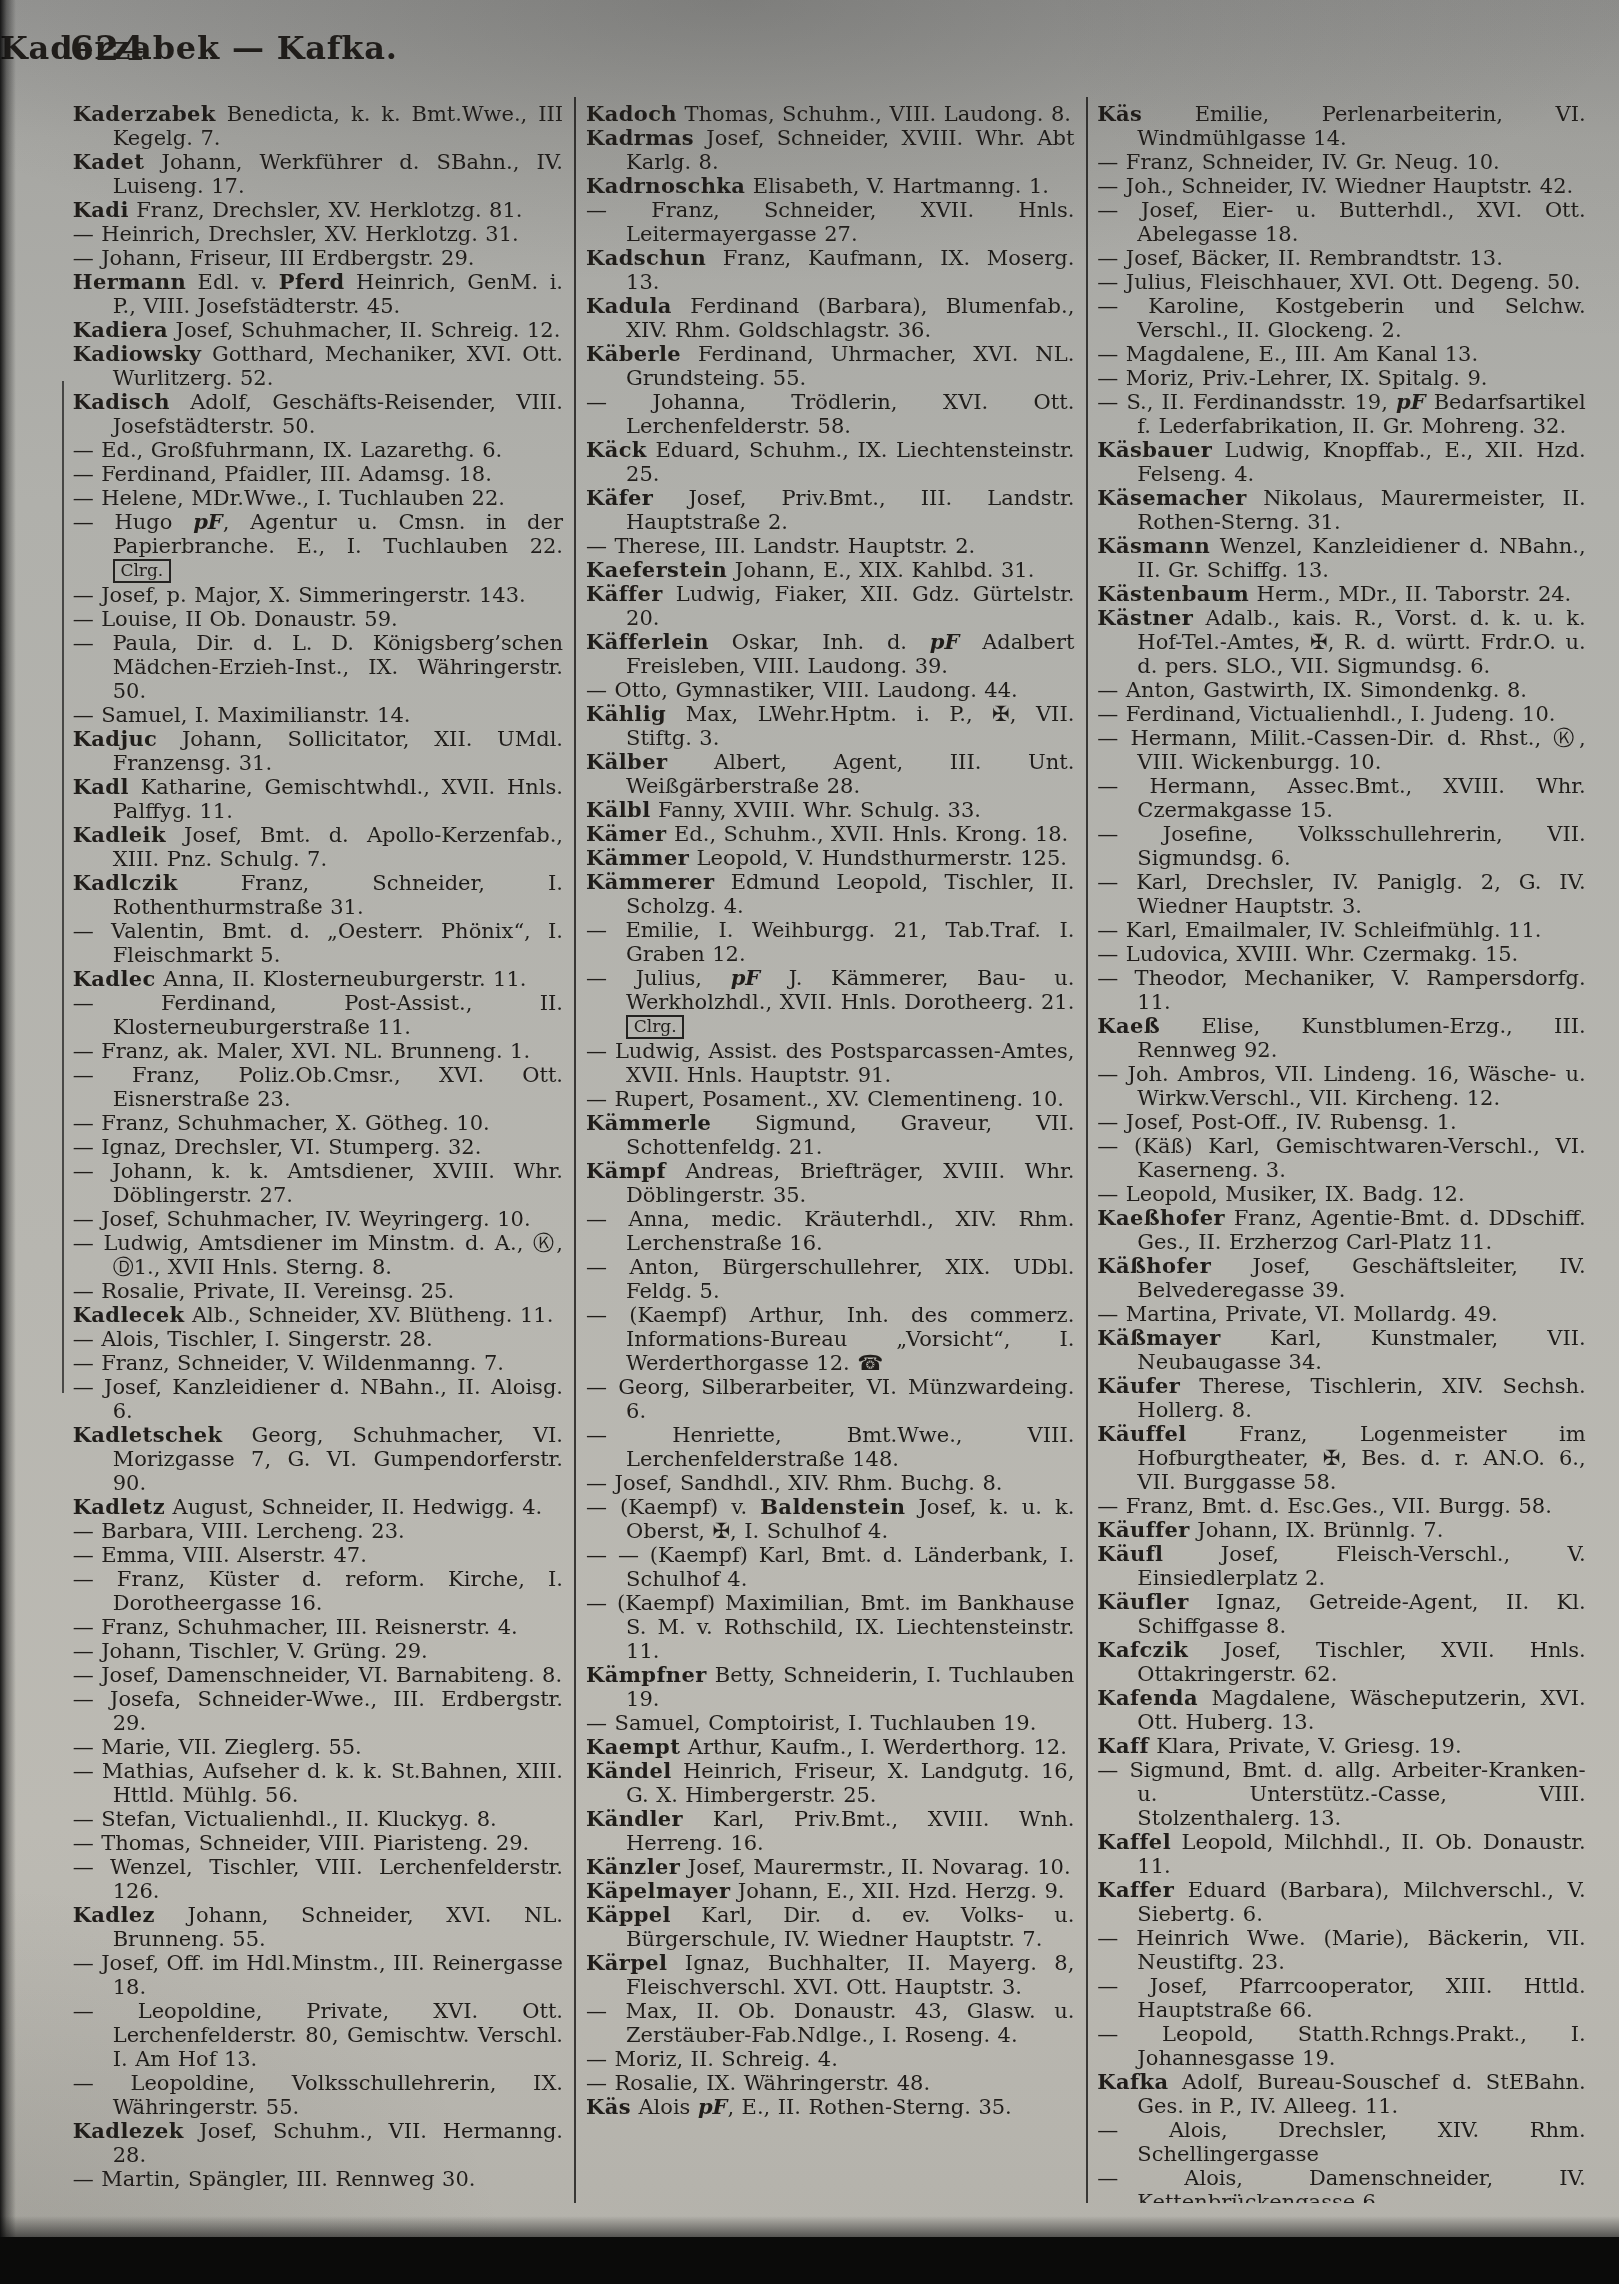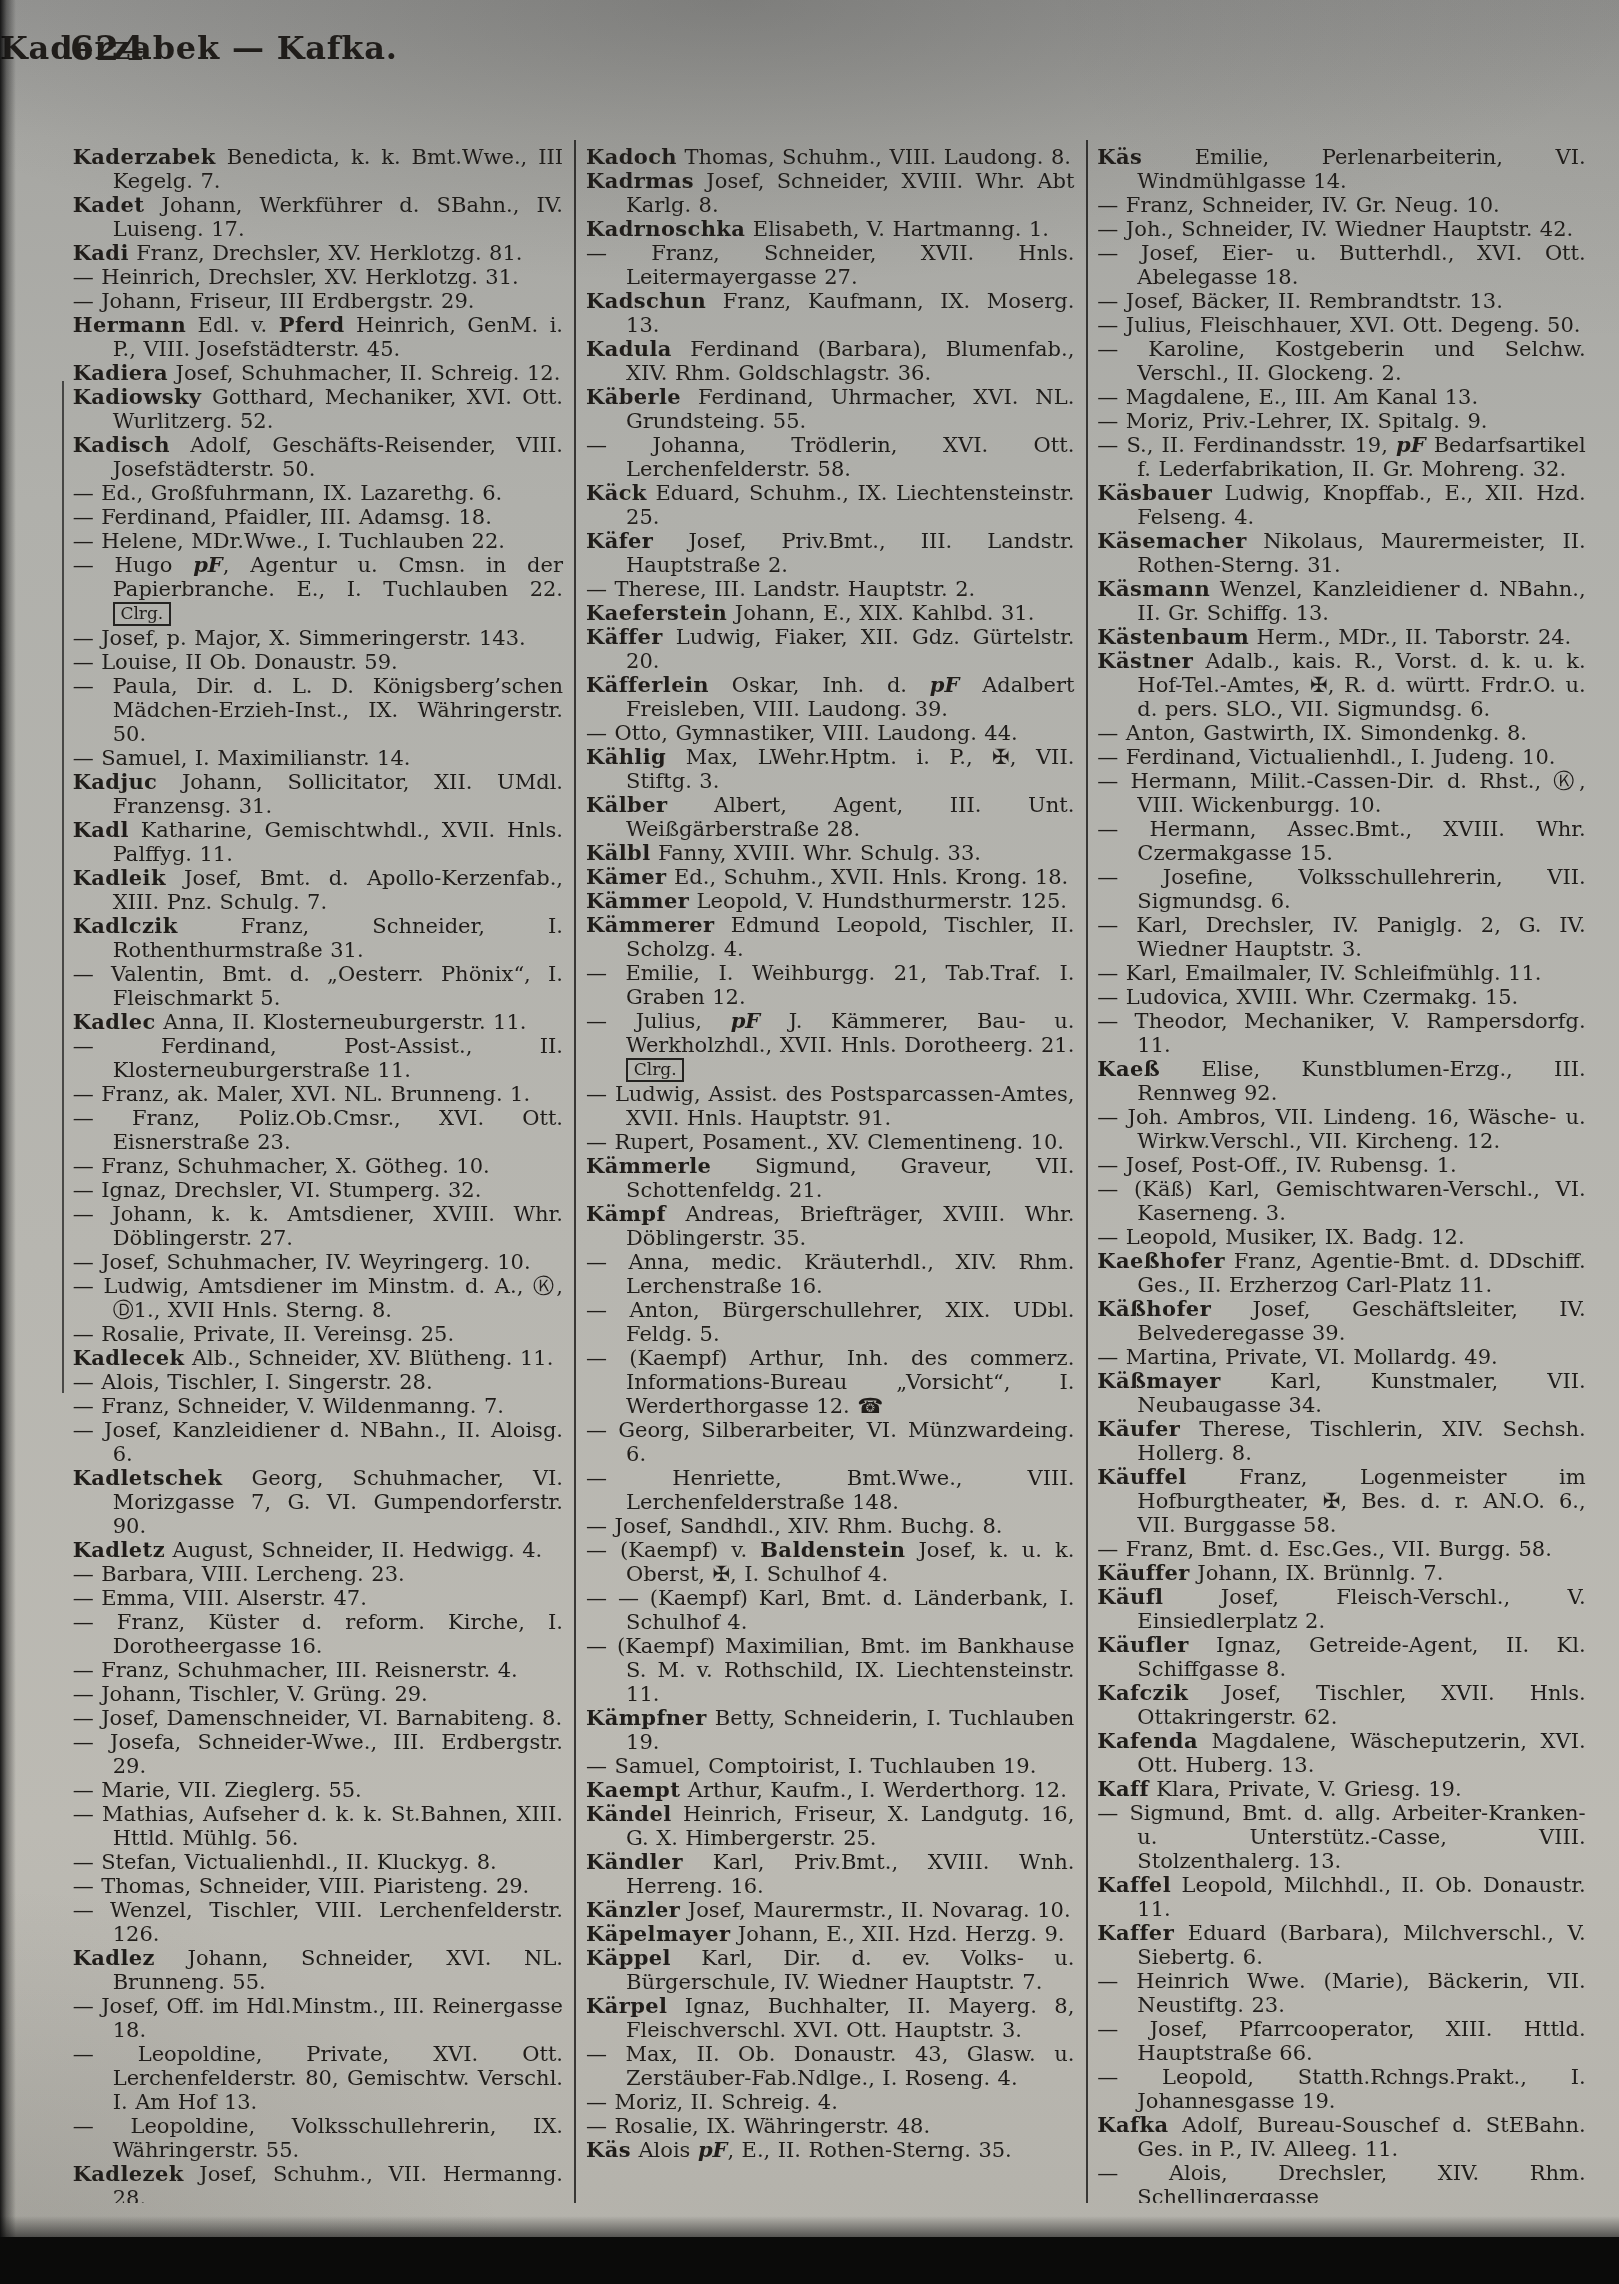--- a/index.html
+++ b/index.html
@@ -30,21 +30,20 @@
 
   .columns{
     display:flex;align-items:stretch;
     margin:13px 23px 0 63px;
     height:2106px;overflow:hidden;
   }
   .col{
     width:33.333%;box-sizing:border-box;
     padding:4.9px 11.3px 0 9.7px;
     overflow:hidden;
-    margin-top:43px;
   }
   .col + .col{border-left:2.4px solid rgba(25,24,22,.8);}
 
   .entry{
     margin:0;
     font-size:21px;line-height:24px;
     text-align:justify;
     padding-left:40px;text-indent:-40px;
     word-spacing:0.8px;
   }

